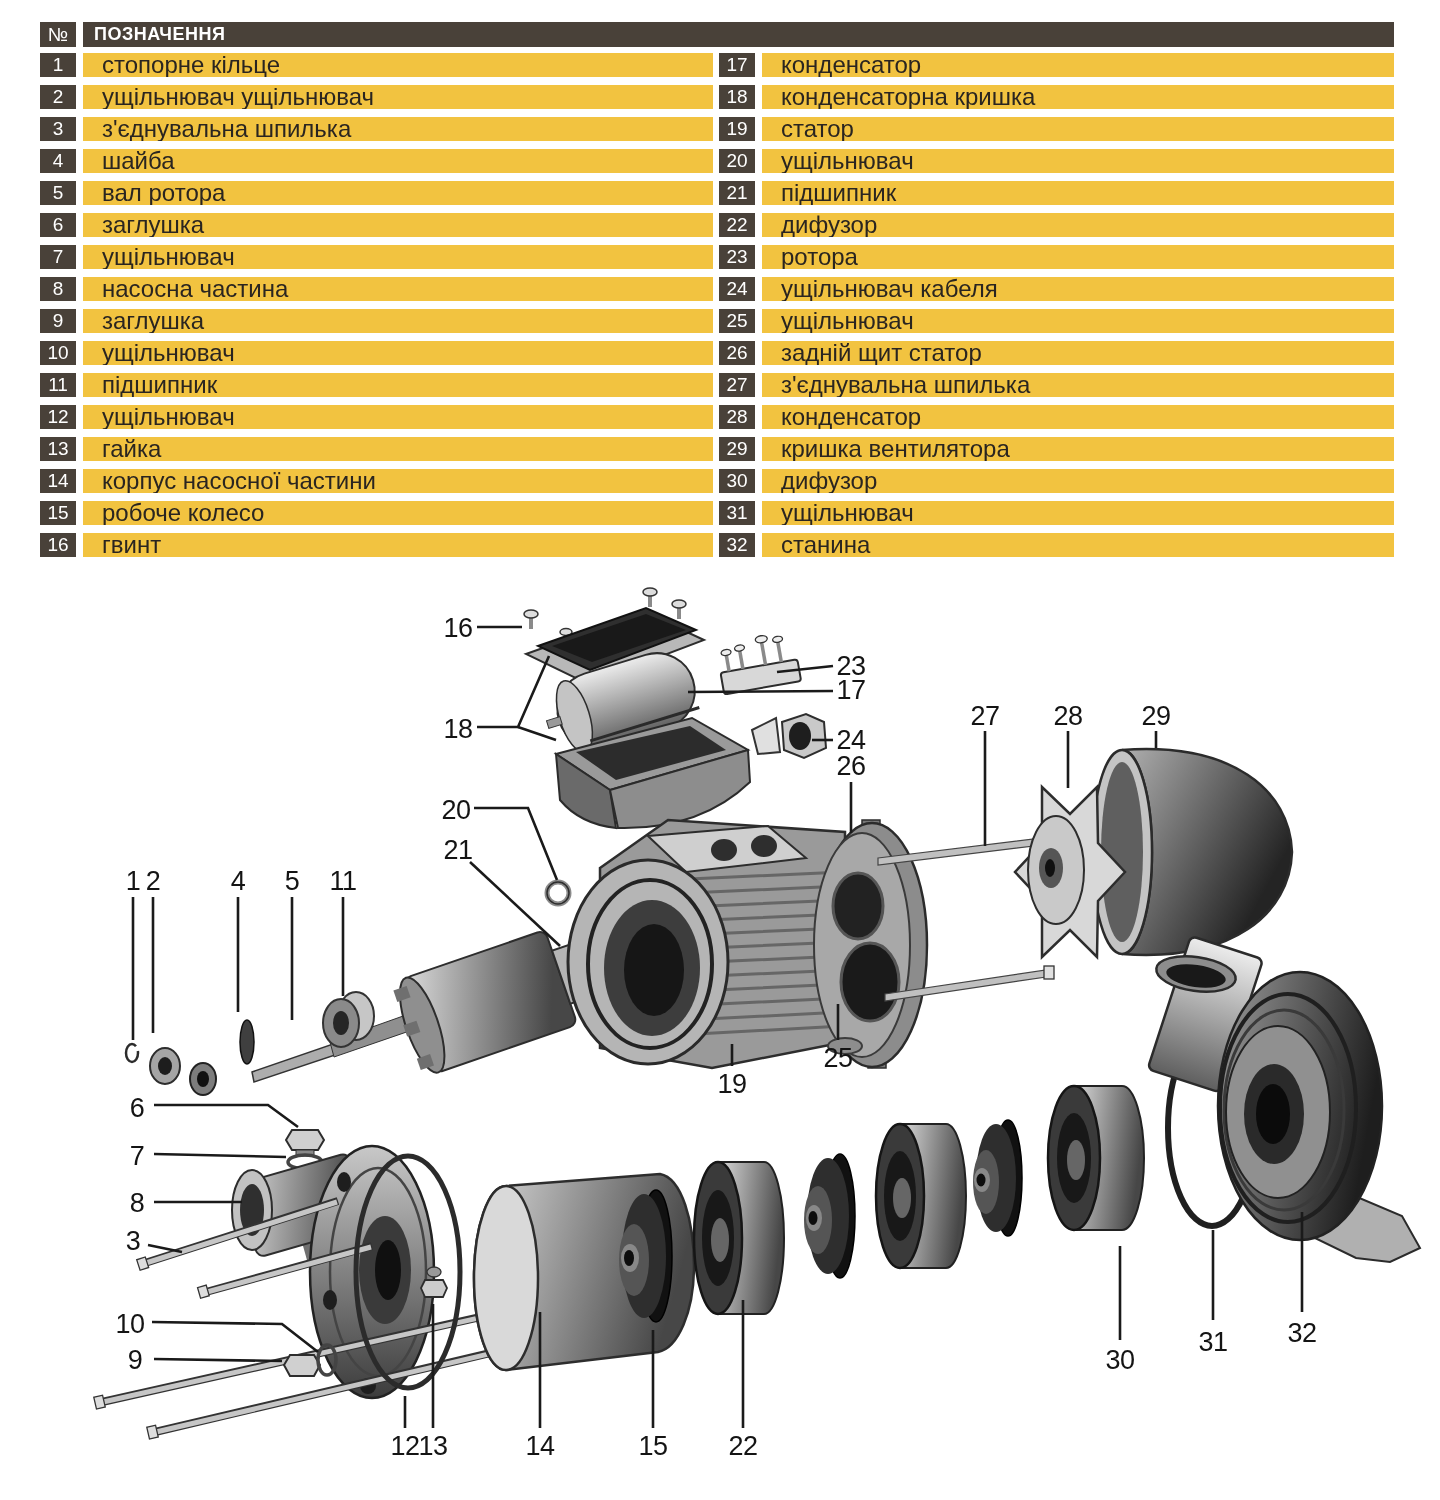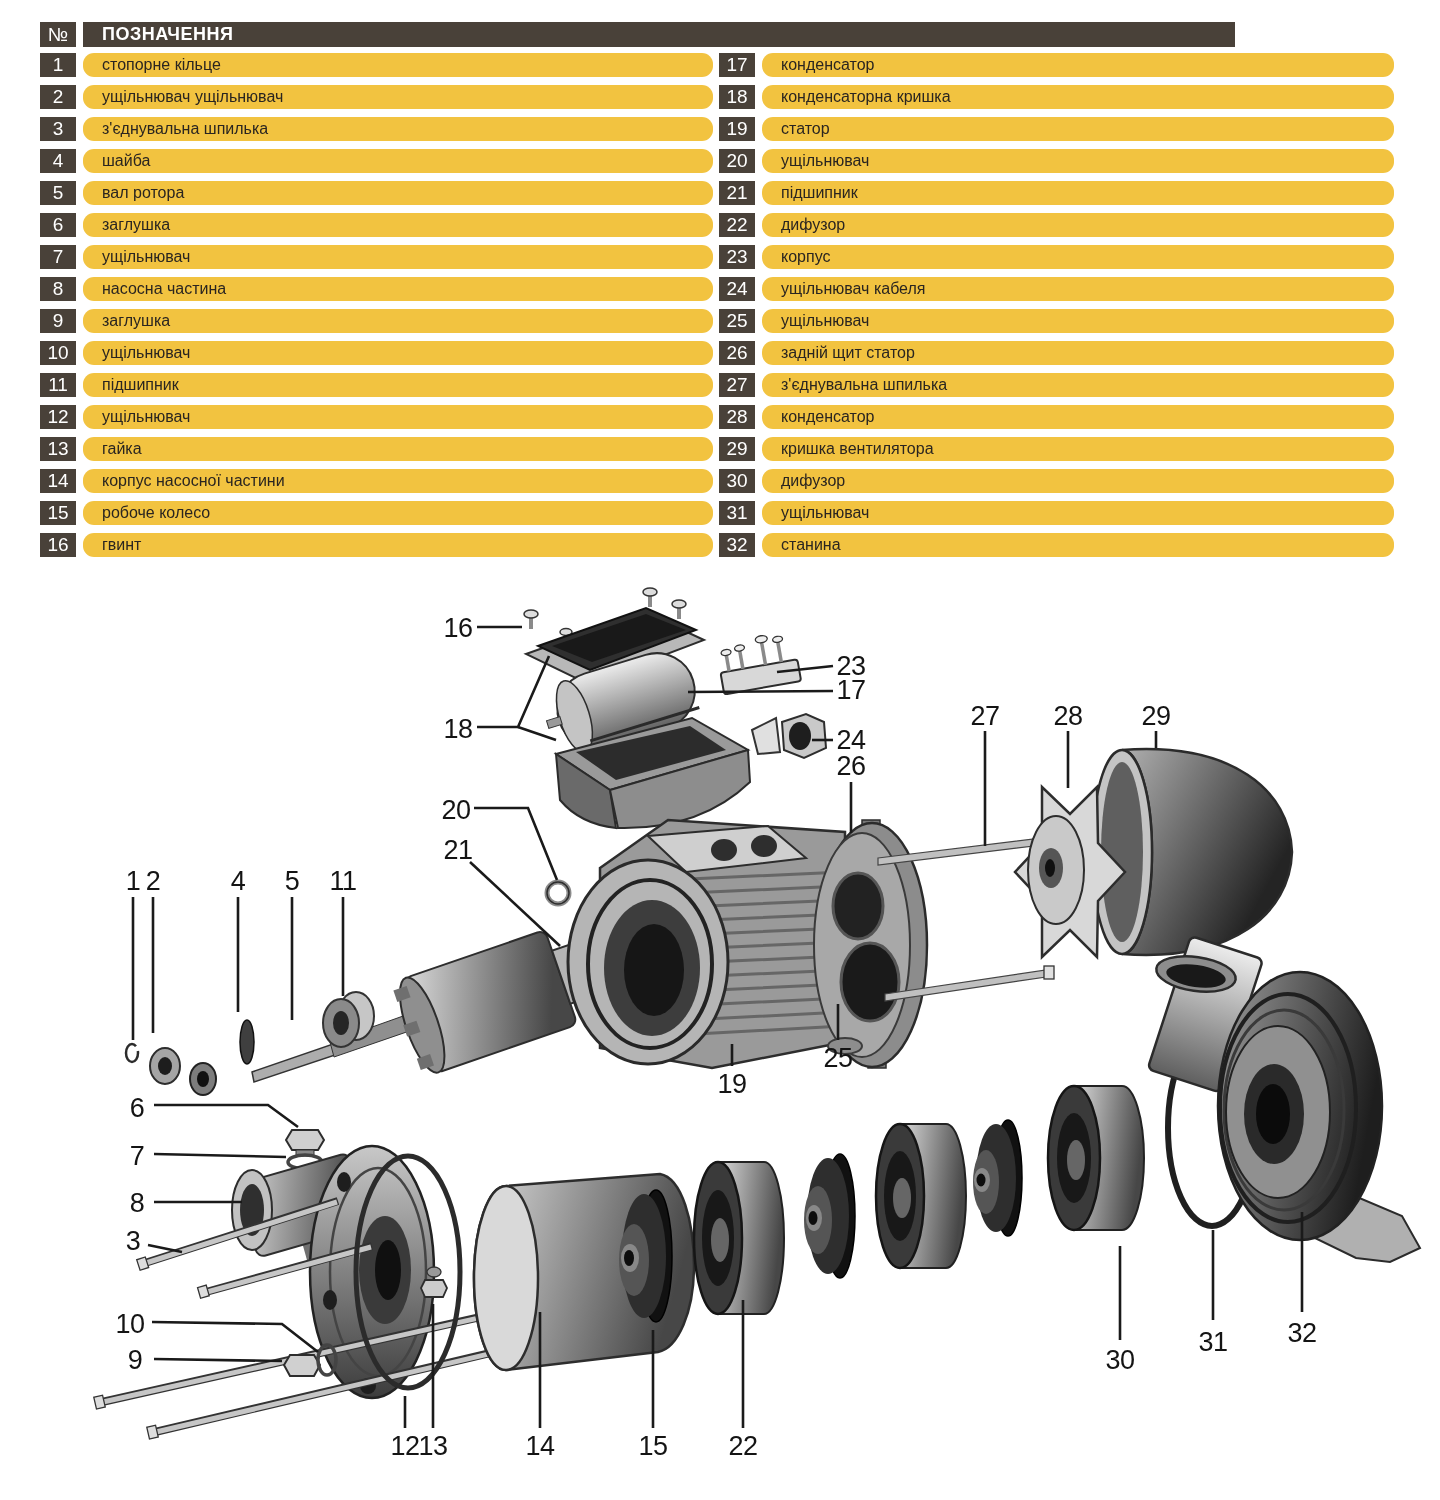--- a/index.html
+++ b/index.html
@@ -6,32 +6,32 @@
     --yellow:#F2C340; --darkbox:#494139; --rowtext:#2A2520;
     --headertext:#FFFFFF; --callout:#141414; --line:#1a1a1a; --bg:#ffffff;
   }
   *{margin:0;padding:0;box-sizing:border-box;}
   html,body{background:#fff;}
   .page{position:relative;width:1440px;height:1500px;background:var(--bg);overflow:hidden;
          font-family:"Liberation Sans",sans-serif;}
   
   .theader{position:absolute;top:22px;left:40px;height:25px;display:flex;gap:7px;}
   .theader .numbox{width:36px;height:25px;}
-  .theader .hbar{width:1152px;background:var(--darkbox);color:var(--headertext);
+  .theader .hbar{width:1311px;background:var(--darkbox);color:var(--headertext);
     font-size:18px;font-weight:bold;letter-spacing:.5px;display:flex;align-items:center;
-    padding-left:19px;}
+    padding-left:11px;}
   .numbox{background:var(--darkbox);color:var(--headertext);font-size:19px;
     display:flex;align-items:center;justify-content:center;}
   .col{position:absolute;top:53px;display:flex;flex-direction:column;gap:8px;}
   .col-left{left:40px;width:673px;}
   .col-right{left:719px;width:675px;}
   .trow{display:flex;gap:7px;height:24px;}
   .trow .numbox{width:36px;height:24px;flex:0 0 36px;}
-  .trow .ybar{flex:1;background:var(--yellow);color:var(--rowtext);font-size:16px;
-    line-height:24px;padding-left:19px;white-space:nowrap;overflow:hidden;border-radius:11px;}
+  .trow .ybar{flex:1;background:var(--yellow);color:var(--rowtext);font-size:24px;
+    line-height:24px;padding-left:19px;white-space:nowrap;overflow:hidden;}
   
   .diagram{position:absolute;left:0;top:0;width:1440px;height:1500px;}
   .diagram svg{position:absolute;left:0;top:0;}
   .callouts{position:absolute;left:0;top:0;width:1440px;height:1500px;pointer-events:none;}
   .callout{position:absolute;transform:translate(-50%,-50%);font-size:27px;
     color:var(--callout);letter-spacing:-0.5px;white-space:nowrap;}
 </style>
 </head>
 <body>
 
@@ -128,21 +128,21 @@
         <div class="trow">
           <div class="numbox">21</div>
           <div class="ybar">підшипник</div>
         </div>
         <div class="trow">
           <div class="numbox">22</div>
           <div class="ybar">дифузор</div>
         </div>
         <div class="trow">
           <div class="numbox">23</div>
-          <div class="ybar">корпус</div>
+          <div class="ybar">ротора</div>
         </div>
         <div class="trow">
           <div class="numbox">24</div>
           <div class="ybar">ущільнювач кабеля</div>
         </div>
         <div class="trow">
           <div class="numbox">25</div>
           <div class="ybar">ущільнювач</div>
         </div>
         <div class="trow">

